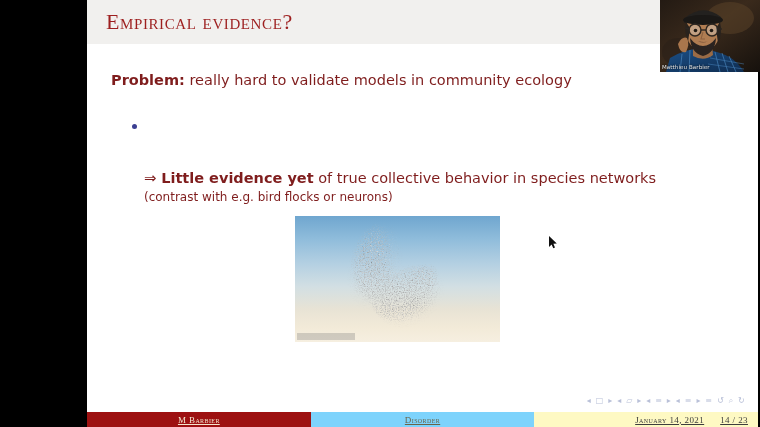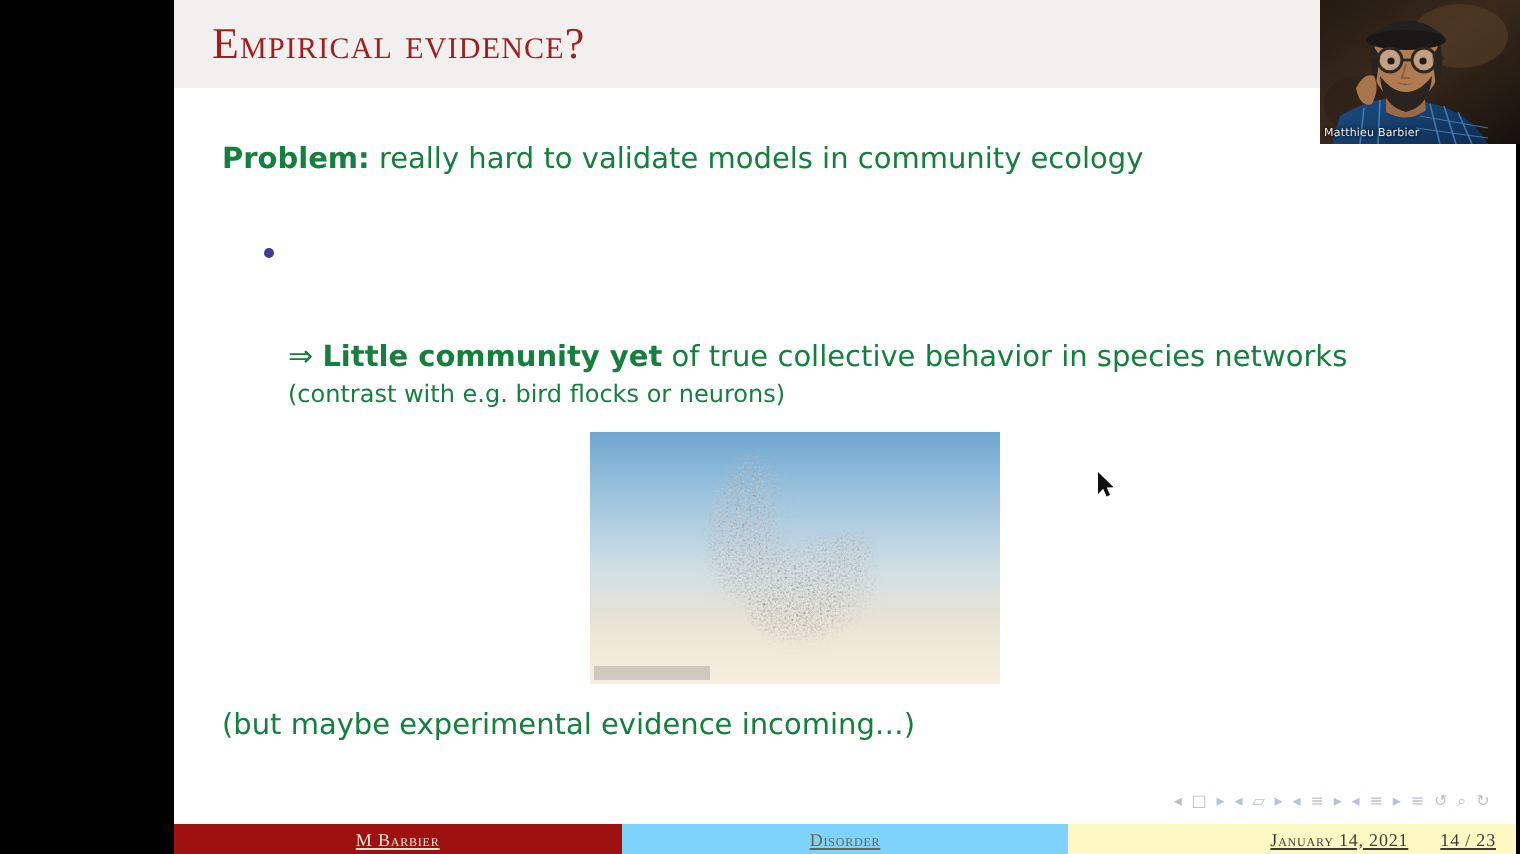--- a/index.html
+++ b/index.html
@@ -47,21 +47,21 @@
     color: #9d1f1f;
     font-family: "Liberation Serif", "DejaVu Serif", serif;
     font-size: 22px;
     font-variant: small-caps;
     letter-spacing: 0.6px;
     white-space: nowrap;
   }
 
   .body-text {
     font-family: "DejaVu Sans", "Liberation Sans", sans-serif;
-    color: #15803d;
+    color: #7f1d1d;
   }
 
   #problem-line {
     position: absolute;
     left: 24px;
     top: 72px;
     font-size: 14.5px;
     white-space: nowrap;
   }
   #problem-line .lead {
@@ -255,21 +255,21 @@
 
     <div id="bullet-block">
       <div class="bullet-dot"></div>
       <div class="bullet-text body-text">
       </div>
     </div>
 
     <div id="arrow-block">
       <div id="arrow-line" class="body-text">
         <span class="arrow">⇒</span>
-        <span class="emph">Little community yet</span><span> of true collective behavior in species networks</span>
+        <span class="emph">Little evidence yet</span><span> of true collective behavior in species networks</span>
       </div>
       <div id="contrast-line" class="body-text">(contrast with e.g. bird flocks or neurons)</div>
     </div>
 
     <div id="photo">
       <svg width="205" height="126" viewBox="0 0 205 126" aria-hidden="true">
         <defs>
           <radialGradient id="flockA" cx="50%" cy="50%" r="50%">
             <stop offset="0%" stop-color="#3b3a3c" stop-opacity="0.95"></stop>
             <stop offset="55%" stop-color="#4d4b4e" stop-opacity="0.72"></stop>
@@ -306,21 +306,20 @@
       </svg>
       <div id="photo-watermark"></div>
     </div>
 
     <div id="cursor">
       <svg width="9" height="13" viewBox="0 0 9 13">
         <polygon points="0,0 0,11 2.6,8.4 4.3,12.3 6,11.5 4.4,7.8 7.8,7.6" fill="#101010"></polygon>
       </svg>
     </div>
 
-    <div id="closing-line" class="body-text">(but maybe experimental evidence incoming…)</div>
 
     <div id="nav-symbols">◂ □ ▸  ◂ ▱ ▸  ◂ ≡ ▸  ◂ ≡ ▸   ≡   ↺ ⌕ ↻</div>
 
     <div id="footline">
       <div id="foot-author" class="foot-cell">M Barbier</div>
       <div id="foot-section" class="foot-cell">Disorder</div>
       <div id="foot-info" class="foot-cell">
         <span id="foot-date">January 14, 2021</span>
         <span id="foot-pages">14 / 23</span>
       </div>

